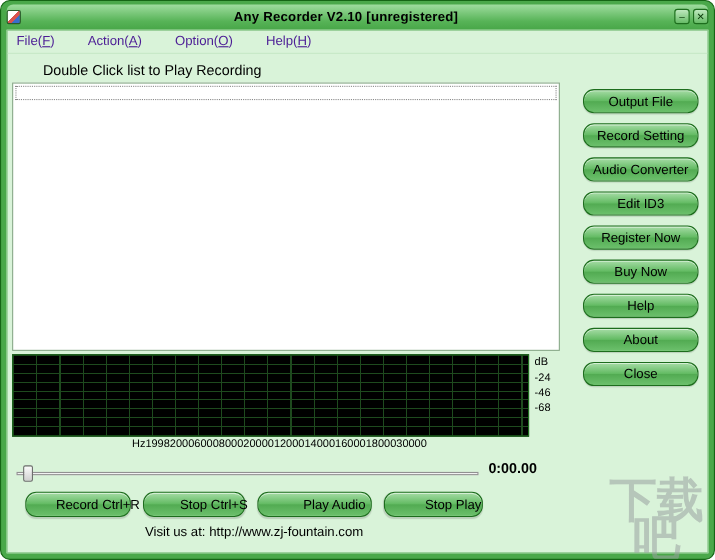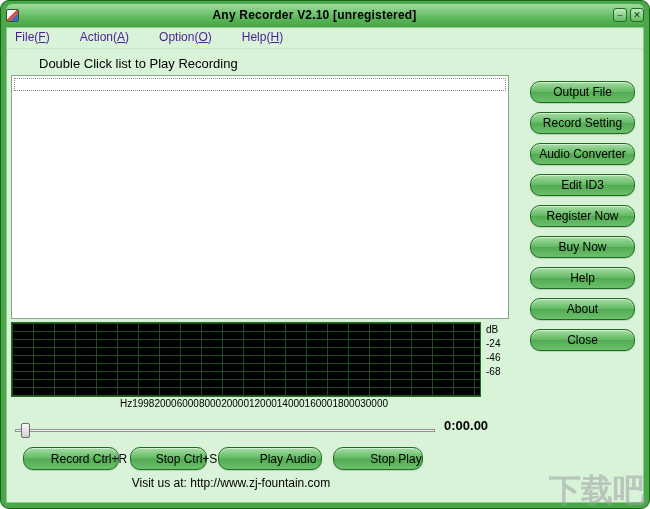--- a/index.html
+++ b/index.html
@@ -103,22 +103,22 @@
     position:absolute; left:529px; top:80px; width:105px;
     display:flex; flex-direction:column; gap:9px;
   }
   .sidebar .gbtn{ height:22px; }
 
   .visit{ position:absolute; left:0; top:475px; width:460px; text-align:center; font-size:12px; color:#000; }
   .visit .url{ cursor:pointer;margin-top:13px; }
 
   .watermark{
     position:absolute; right:4px; bottom:0px; width:96px; z-index:5;
-    font-size:32px; line-height:35px; font-weight:bold;
-    color:#9aa0a0; opacity:.55; pointer-events:none; text-align:right;
+    font-size:43px; line-height:35px; font-weight:bold;
+    color:#9aa0a0; opacity:.55; pointer-events:none; text-align:center;
   }
 </style>
 </head>
 <body>
 
 <div class="window">
 
   <div class="titlebar">
     <span class="app-icon"></span>
     <span class="title">Any Recorder V2.10  [unregistered]</span>
@@ -168,21 +168,21 @@
   </div>
 
   <div class="slider">
     <div class="slider-track"></div>
     <div class="slider-thumb"></div>
   </div>
   <div class="time">0:00.00</div>
 
   <div class="transport">
     <button class="gbtn" style="width:96px">Record Ctrl+R</button>
-    <button class="gbtn" style="width:77px">Stop Ctrl+S</button>
+    <button class="gbtn" style="width:93px">Stop Ctrl+S</button>
     <button class="gbtn" style="width:104px">Play Audio</button>
     <button class="gbtn" style="width:90px">Stop Play</button>
   </div>
 
   <div class="sidebar">
     <button class="gbtn">Output File</button>
     <button class="gbtn">Record Setting</button>
     <button class="gbtn">Audio Converter</button>
     <button class="gbtn">Edit ID3</button>
     <button class="gbtn">Register Now</button>

